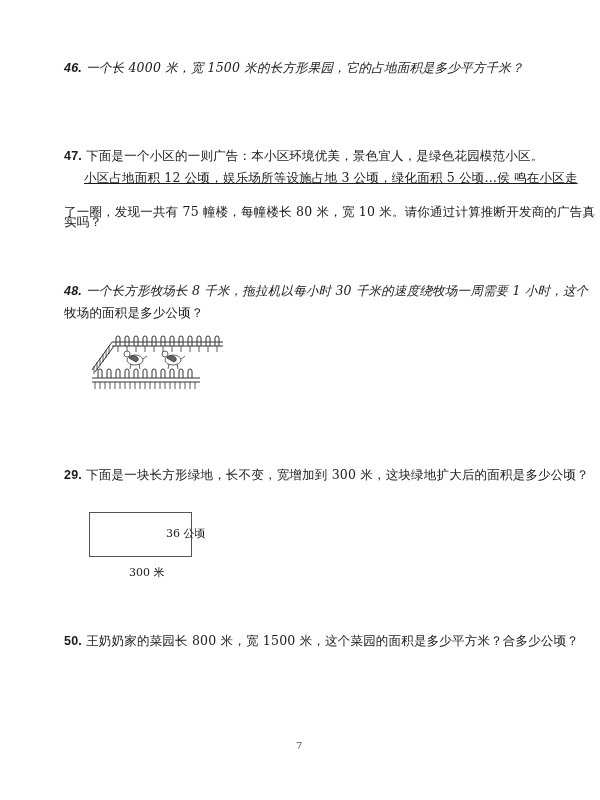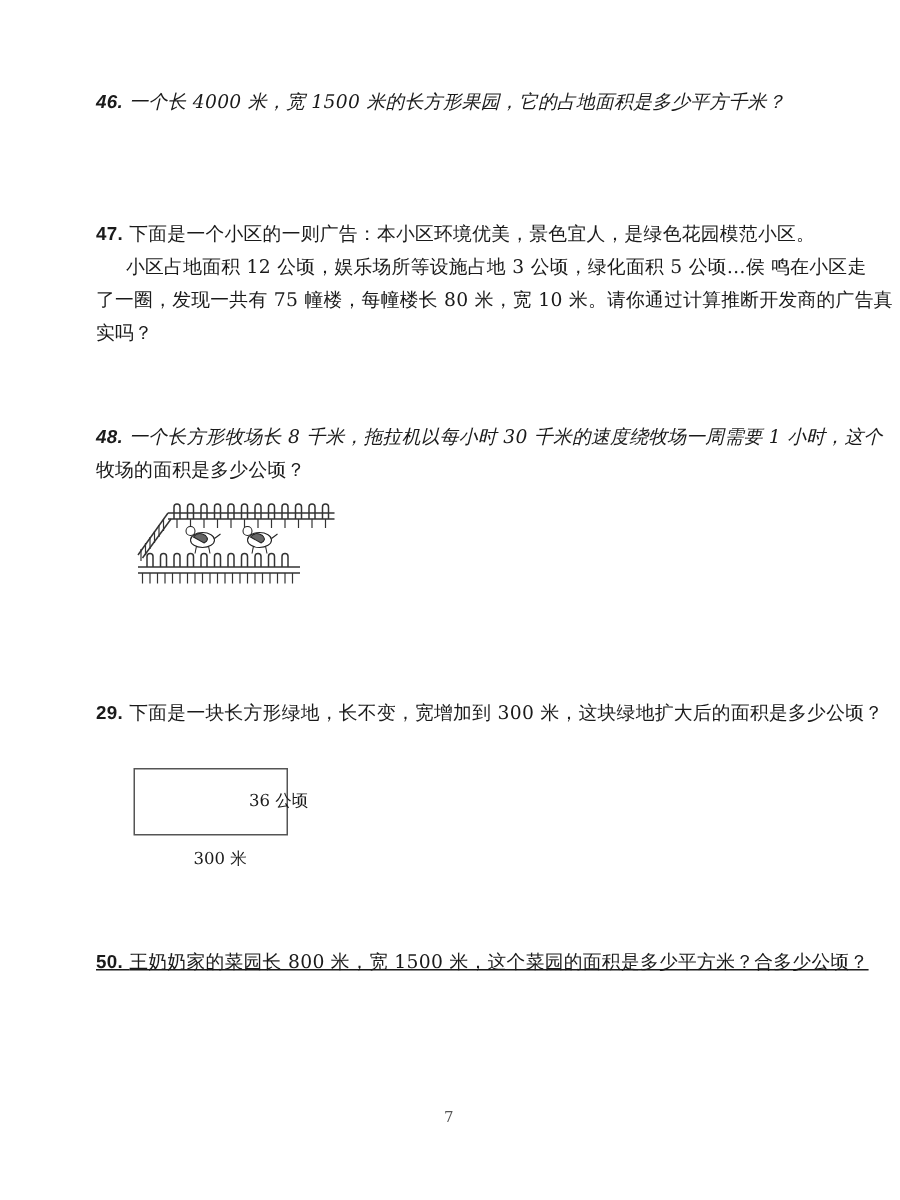--- a/index.html
+++ b/index.html
@@ -19,22 +19,22 @@
 
 <div class="line" style="left:64px; top:60px;font-style:italic;">
   <span class="qnum">46.</span>
   <span>一个长 4000 米，宽 1500 米的长方形果园，它的占地面积是多少平方千米？</span>
 </div>
 
 <div class="line" style="left:64px; top:148px;text-align:right;">
   <span class="qnum">47.</span>
   <span>下面是一个小区的一则广告：本小区环境优美，景色宜人，是绿色花园模范小区。</span>
 </div>
-<div class="line" style="left:84px; top:170px;">小区占地面积 12 公顷，娱乐场所等设施占地 3 公顷，绿化面积 5 公顷…侯   鸣在小区走</div>
-<div class="line" style="left:64px; top:192px;">了一圈，发现一共有 75 幢楼，每幢楼长 80 米，宽 10 米。请你通过计算推断开发商的广告真</div>
+<div class="line" style="left:84px; top:170px;text-decoration:underline;">小区占地面积 12 公顷，娱乐场所等设施占地 3 公顷，绿化面积 5 公顷…侯   鸣在小区走</div>
+<div class="line" style="left:64px; top:204px;">了一圈，发现一共有 75 幢楼，每幢楼长 80 米，宽 10 米。请你通过计算推断开发商的广告真</div>
 <div class="line" style="left:64px; top:214px;text-align:center;">实吗？</div>
 
 <div class="line" style="left:64px; top:283px;font-style:italic;">
   <span class="qnum">48.</span>
   <span>一个长方形牧场长 8 千米，拖拉机以每小时 30 千米的速度绕牧场一周需要 1 小时，这个</span>
 </div>
 <div class="line" style="left:64px; top:305px;">牧场的面积是多少公顷？</div>
 
 <svg class="fence" viewBox="0 0 135 56">
   <g stroke="#333" stroke-width="1" fill="none">
@@ -143,18 +143,18 @@
 
 <div class="line" style="left:64px; top:467px;">
   <span class="qnum">29.</span>
   <span>下面是一块长方形绿地，长不变，宽增加到 300 米，这块绿地扩大后的面积是多少公顷？</span>
 </div>
 
 <div class="rect-box"></div>
 <div class="rect-label">36 公顷</div>
 <div class="dim-label">300 米</div>
 
-<div class="line" style="left:64px; top:633px;text-decoration:underline;">
+<div class="line" style="left:64px; top:633px;">
   <span class="qnum">50.</span>
   <span>王奶奶家的菜园长 800 米，宽 1500 米，这个菜园的面积是多少平方米？合多少公顷？</span>
 </div>
 
 <div class="page-num">7</div>
 
 </body></html>

